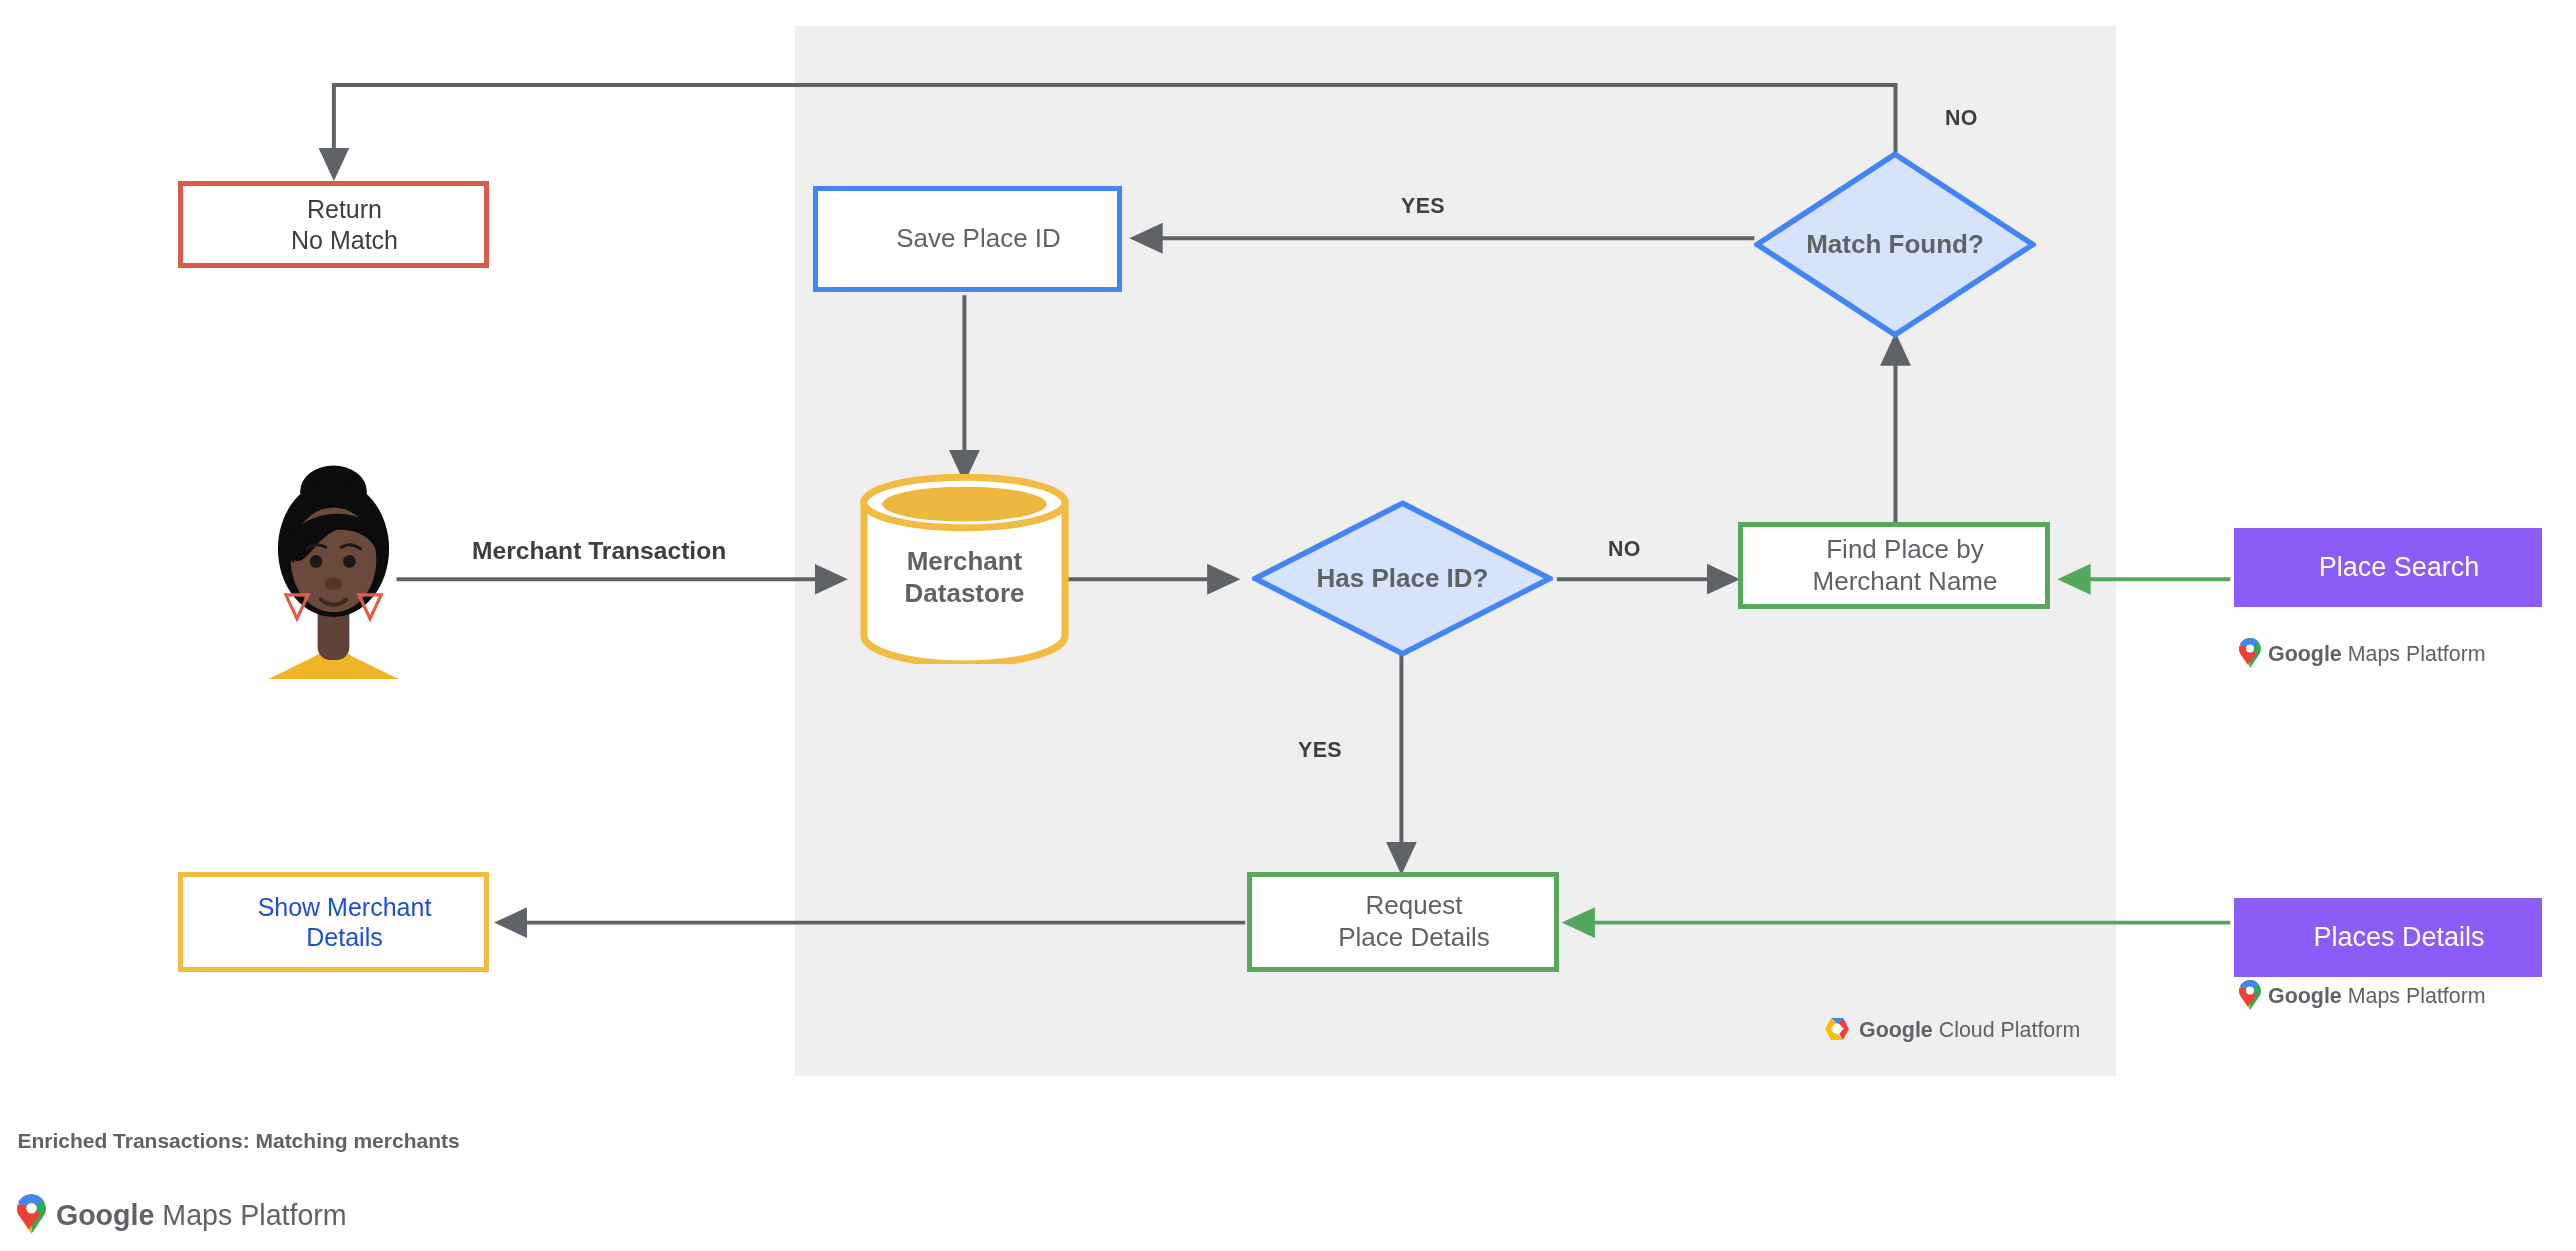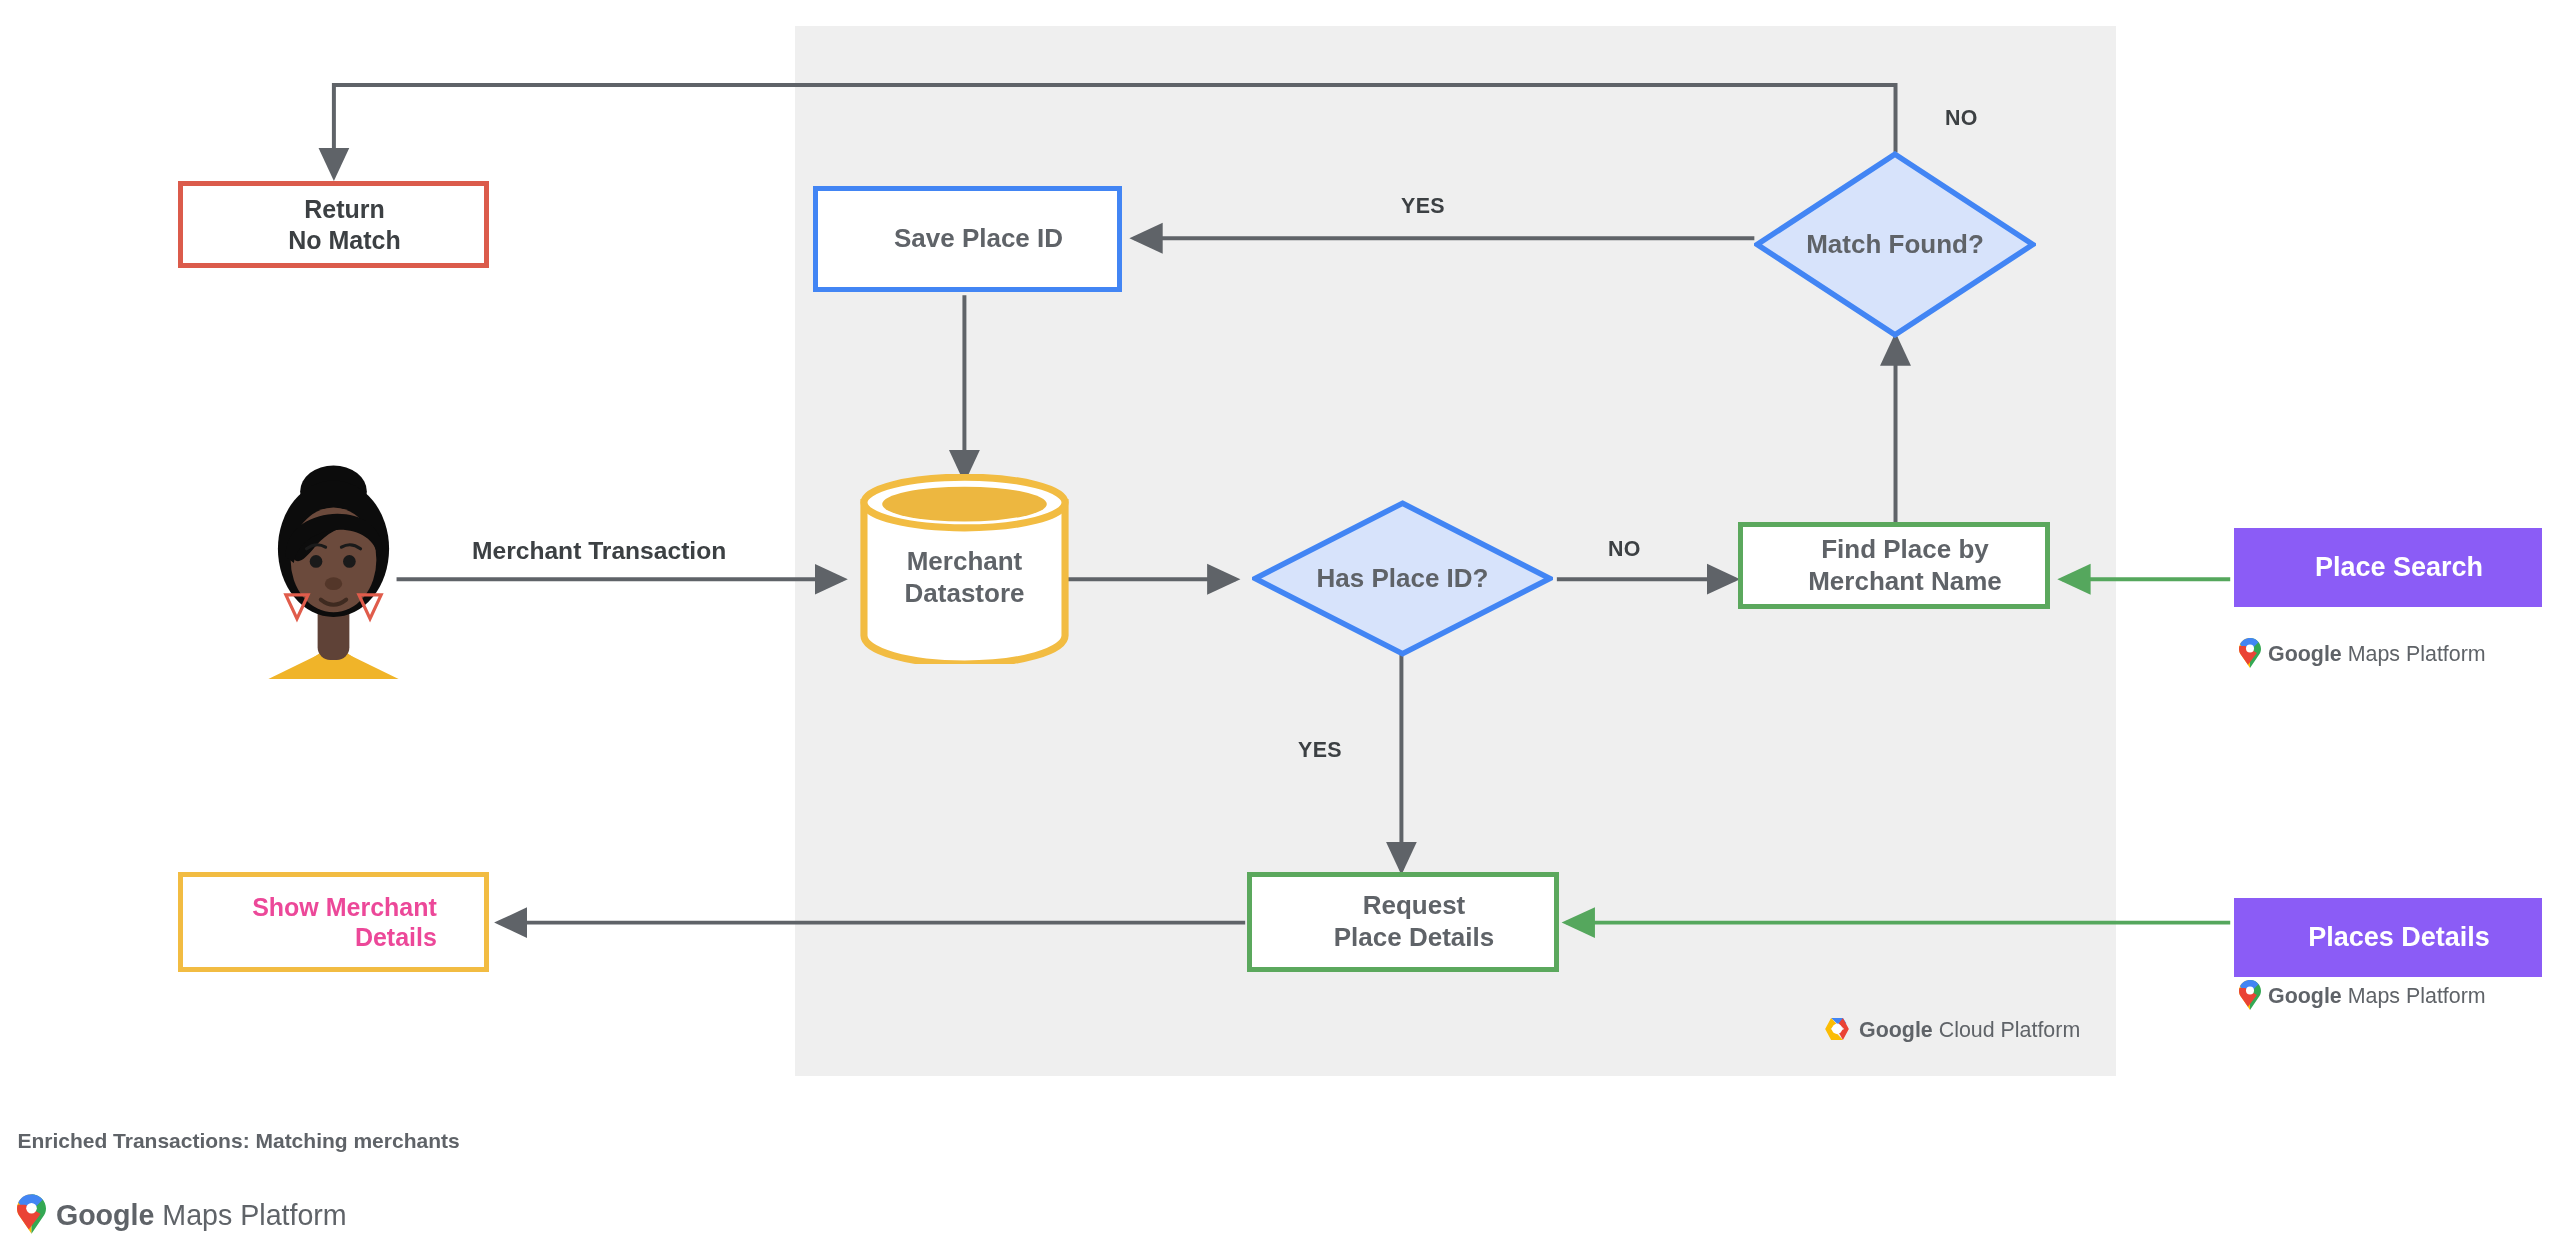--- a/index.html
+++ b/index.html
@@ -44,36 +44,36 @@
 
   
   .node {
     position: absolute;
     box-sizing: border-box;
     display: flex;
     align-items: center;
     justify-content: center;
     text-align: center;
     color: #5F6368;
-    font-weight: bold;
+    font-weight: normal;
     line-height: 1.22;
     padding-left: 22px;
   }
 
   .node .lbl { display: block; }
 
   
   .box-outline {
     background: #ffffff;
     border-style: solid;
   }
   .box-red    { border-color: #DB5B4B; border-width: 5.6px; color: #3C4043; }
   .box-blue   { border-color: #4285F4; border-width: 5.6px; }
   .box-green  { border-color: #5BA85D; border-width: 5.6px; }
-  .box-yellow { border-color: #F2BC42; border-width: 5.6px; color: #ec4899; text-align: right; }
+  .box-yellow { border-color: #F2BC42; border-width: 5.6px; color: #1d4ed8; }
 
   
   .chip-green {
     background: #8b5cf6;
     color: #ffffff;
     border: 0;
   }
 
   
   .diamond-wrap {

